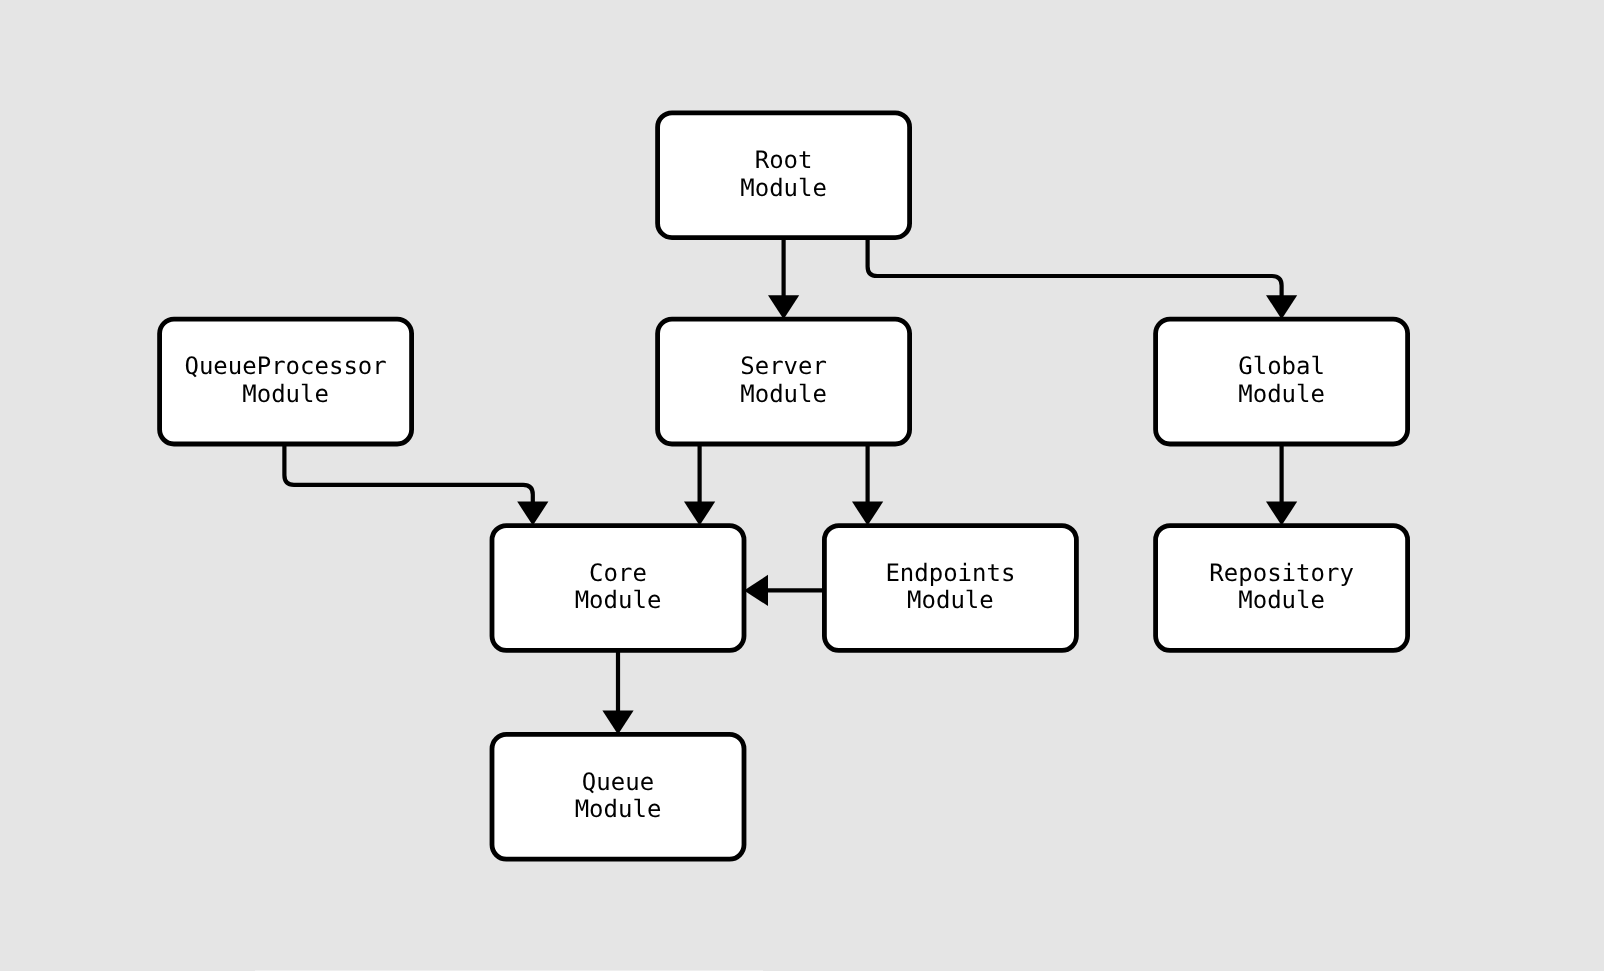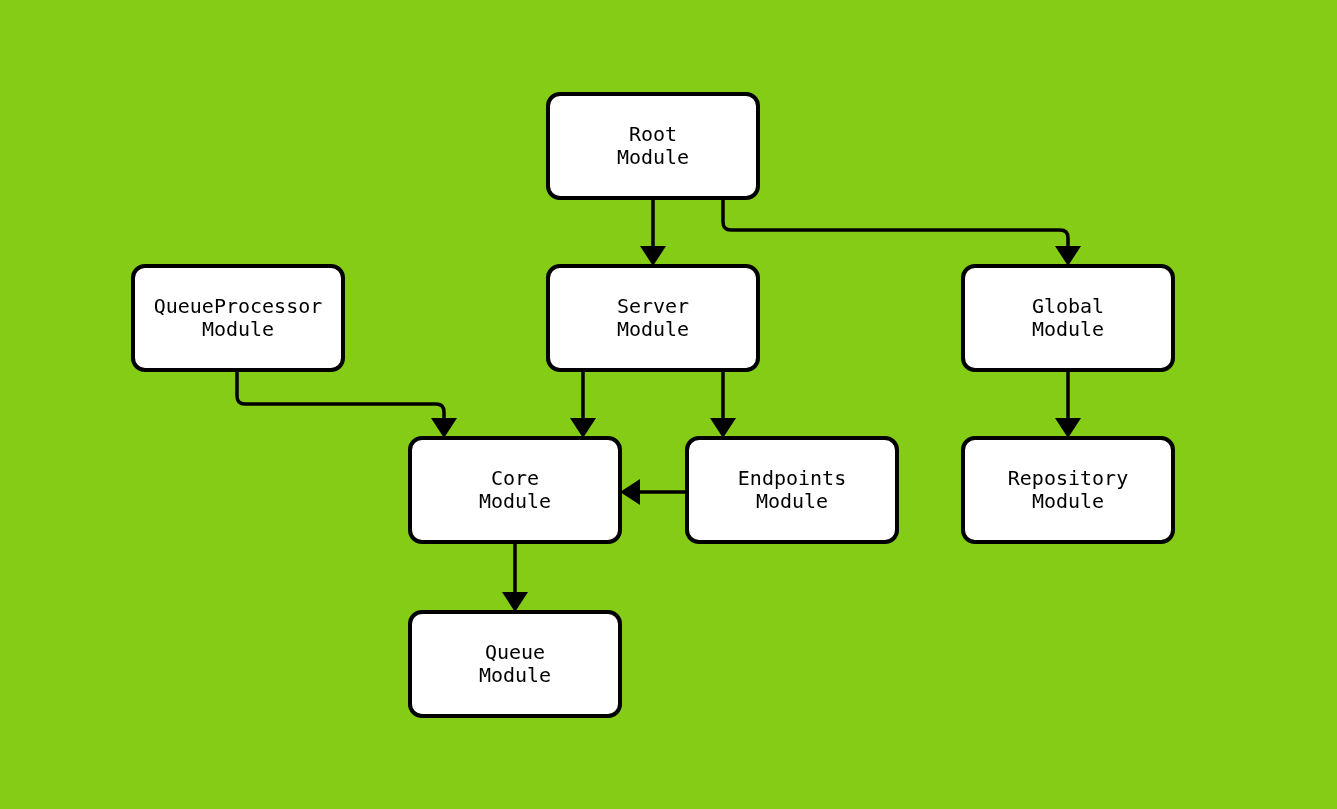--- a/index.html
+++ b/index.html
@@ -10,21 +10,21 @@
   body {
     width: 1337px;
     height: 809px;
     font-family: "DejaVu Sans Mono", "Liberation Mono", monospace;
     overflow: hidden;
   }
   #diagram-root {
     position: relative;
     width: 1337px;
     height: 809px;
-    background: #84cc16;
+    background: #e5e5e5;
   }
   svg.diagram-canvas {
     display: block;
     width: 1337px;
     height: 809px;
   }
   .node-box {
     fill: #ffffff;
     stroke: #000000;
     stroke-width: 4;

